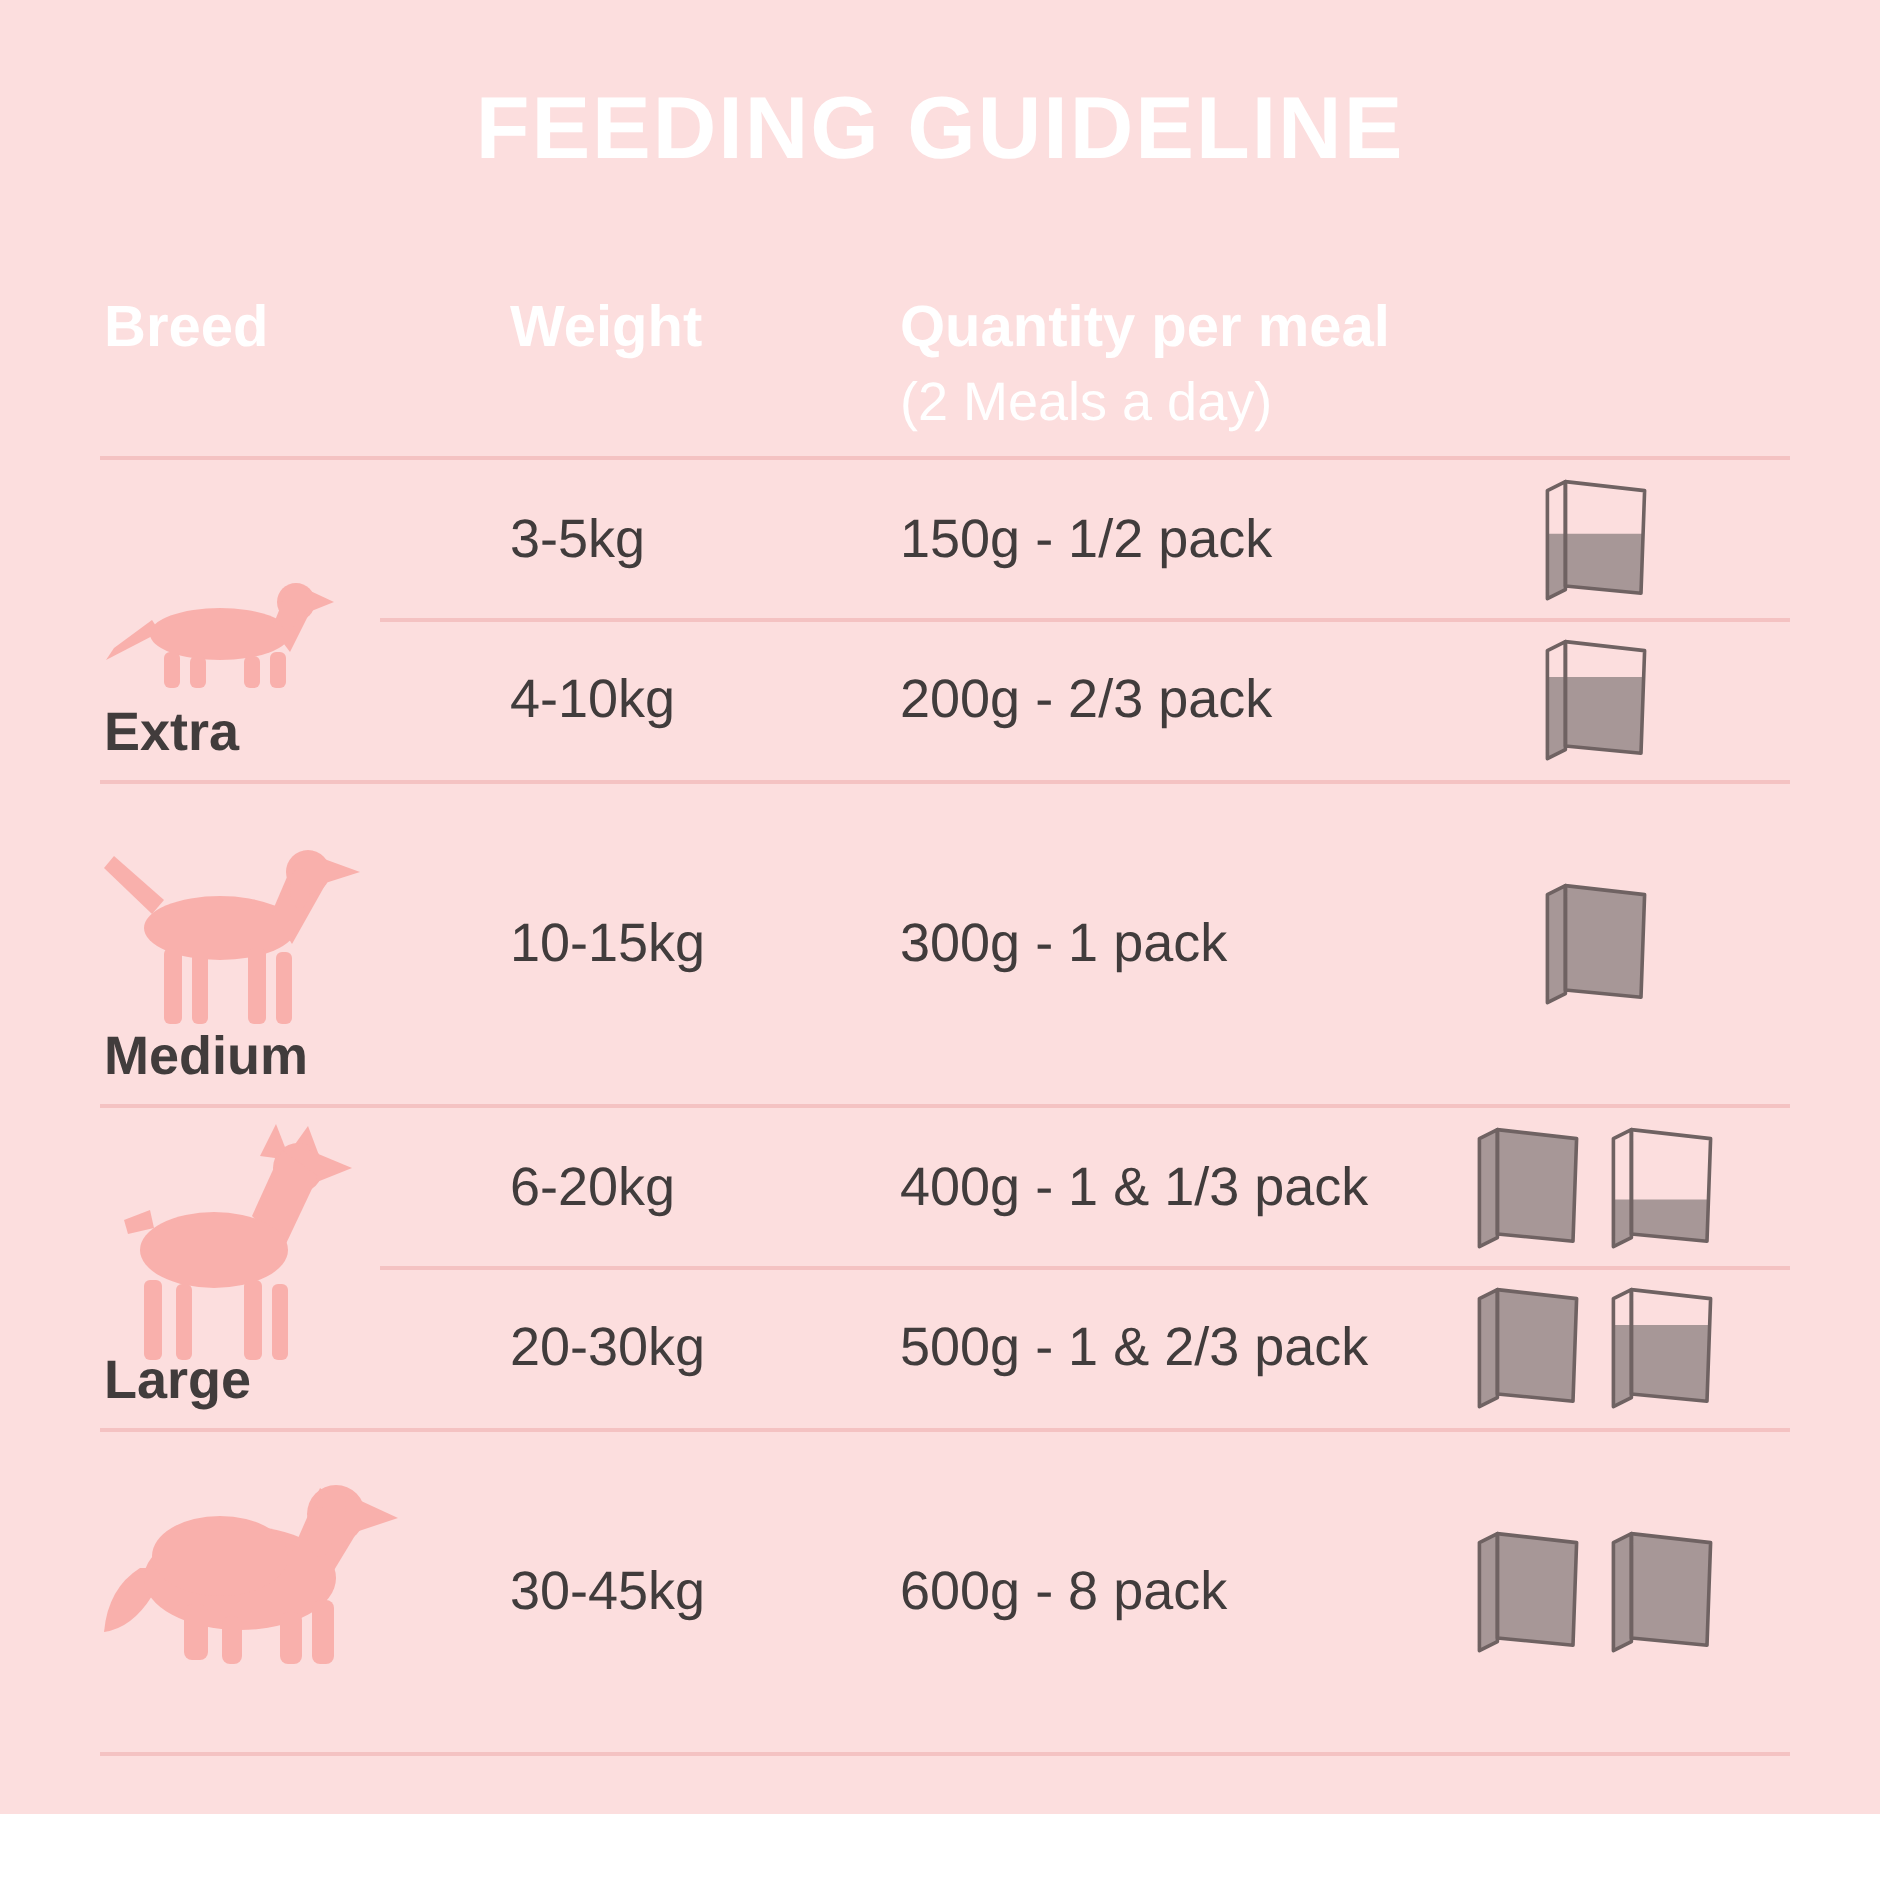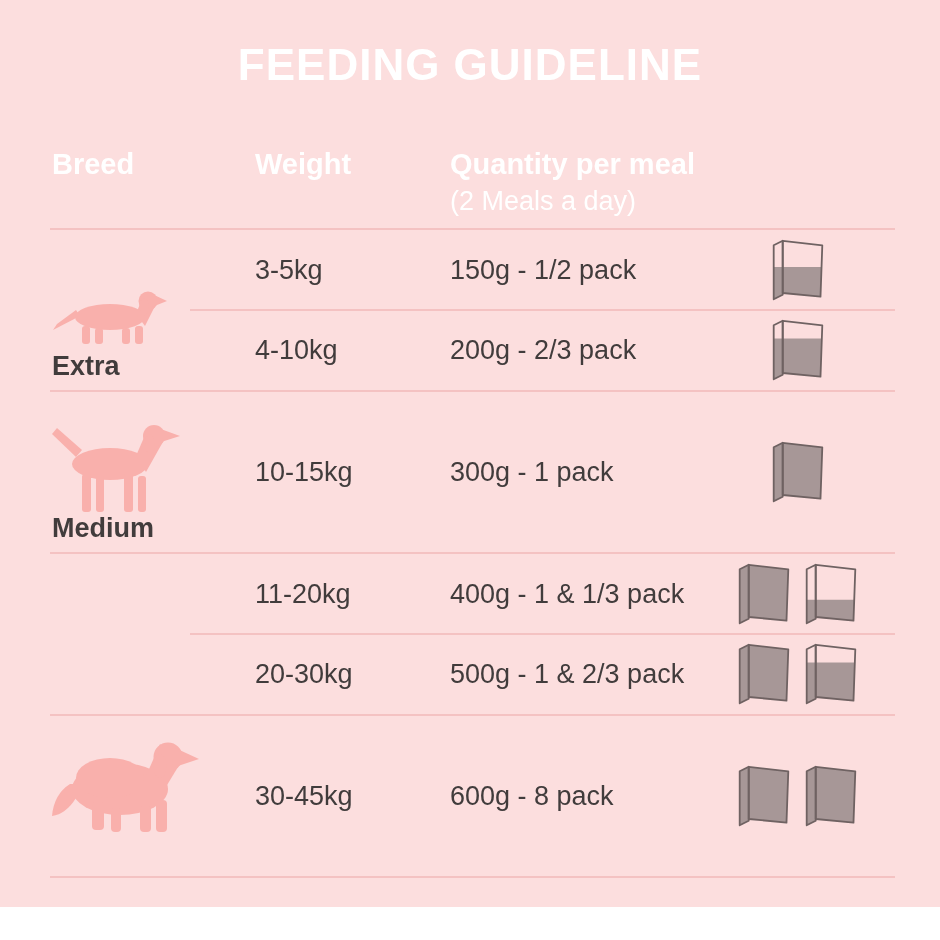--- a/index.html
+++ b/index.html
@@ -154,21 +154,21 @@
     <rect x="88" y="58" width="8" height="36" rx="3"></rect>
               </g>
             </svg>
           </div>
       <div class="breed-label">Medium</div>
     </div>
       </section>
       <section class="group">
     <div class="rows">
     <div class="row">
-      <div class="cell weight">11-20kg</div>
+      <div class="cell weight">6-20kg</div>
       <div class="cell qty">400g - 1 &amp; 1/3 pack</div>
       <div class="packs">
         <svg viewBox="0 0 60 74" xmlns="http://www.w3.org/2000/svg">
     <polygon points="3,9 13,4 13,64 3,69" fill="#a79797"></polygon>
              <polygon points="13,4 57,9 55,66 13,62" fill="#a79797"></polygon>
     <polygon points="3,9 13,4 13,64 3,69" fill="none" stroke="#6f6262" stroke-width="2" stroke-linejoin="round"></polygon>
     <polygon points="13,4 57,9 55,66 13,62" fill="none" stroke="#6f6262" stroke-width="2" stroke-linejoin="round"></polygon>
   </svg>
               <svg viewBox="0 0 60 74" xmlns="http://www.w3.org/2000/svg">
     <polygon points="3,42.9 13,42.9 13,64 3,69" fill="#a79797"></polygon>
@@ -190,20 +190,40 @@
   </svg>
               <svg viewBox="0 0 60 74" xmlns="http://www.w3.org/2000/svg">
     <polygon points="3,23.7 13,23.7 13,64 3,69" fill="#a79797"></polygon>
              <polygon points="13,23.7 56.5,23.7 55,66 13,62" fill="#a79797"></polygon>
     <polygon points="3,9 13,4 13,64 3,69" fill="none" stroke="#6f6262" stroke-width="2" stroke-linejoin="round"></polygon>
     <polygon points="13,4 57,9 55,66 13,62" fill="none" stroke="#6f6262" stroke-width="2" stroke-linejoin="round"></polygon>
   </svg>
       </div>
     </div>
         </div>
+    <div class="breed-cell">
+      <div class="dog dog-boxer">
+            <svg viewBox="0 0 130 120" xmlns="http://www.w3.org/2000/svg">
+              <g fill="#f9b0ac">
+    <polygon points="88,0 95,18 80,16"></polygon>
+    <polygon points="104,1 110,17 94,15"></polygon>
+    <circle cx="99" cy="22" r="12.5"></circle>
+    <polygon points="102,12 126,22 101,32"></polygon>
+    <polygon points="76,46 91,13 109,26 92,62"></polygon>
+    <ellipse cx="57" cy="63" rx="37" ry="19"></ellipse>
+    <polygon points="12,48 25,43 27,52 14,55"></polygon>
+    <rect x="22" y="78" width="9" height="40" rx="3"></rect>
+    <rect x="38" y="80" width="8" height="38" rx="3"></rect>
+    <rect x="72" y="78" width="9" height="40" rx="3"></rect>
+    <rect x="86" y="80" width="8" height="38" rx="3"></rect>
+              </g>
+            </svg>
+          </div>
+      <div class="breed-label">Large</div>
+    </div>
       </section>
       <section class="group">
     <div class="rows">
     <div class="row">
       <div class="cell weight">30-45kg</div>
       <div class="cell qty">600g - 8 pack</div>
       <div class="packs">
         <svg viewBox="0 0 60 74" xmlns="http://www.w3.org/2000/svg">
     <polygon points="3,9 13,4 13,64 3,69" fill="#a79797"></polygon>
              <polygon points="13,4 57,9 55,66 13,62" fill="#a79797"></polygon>

